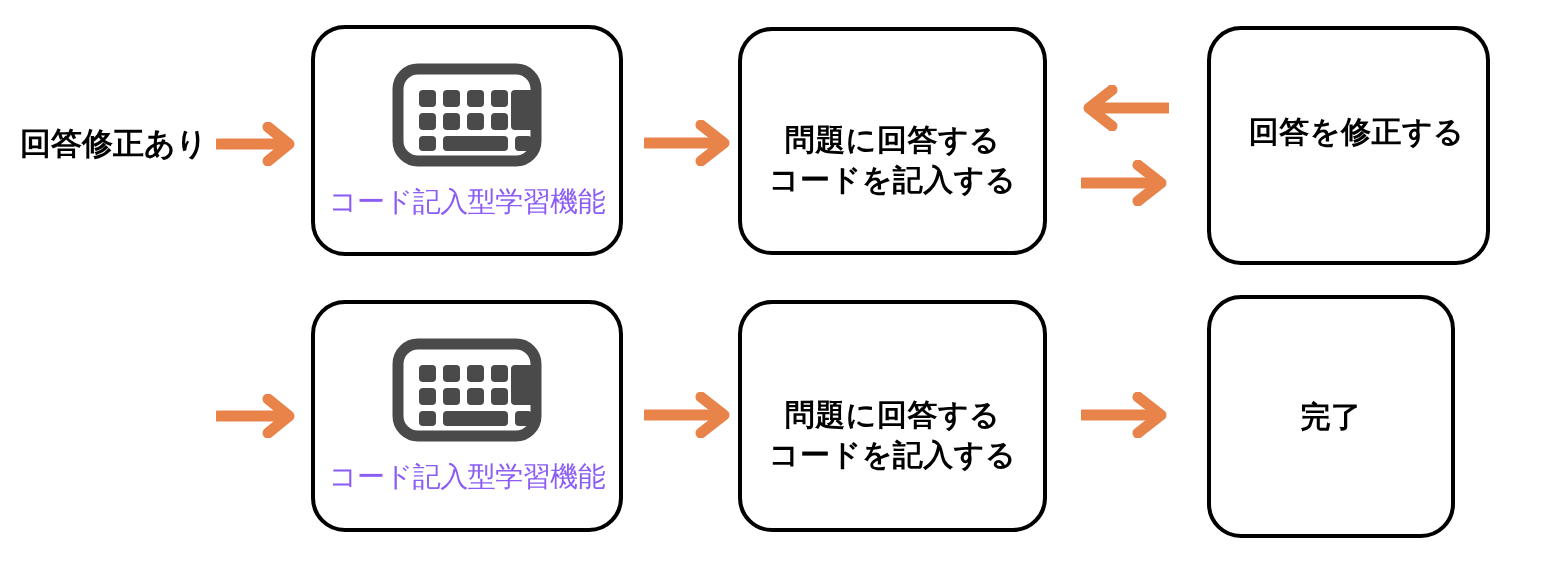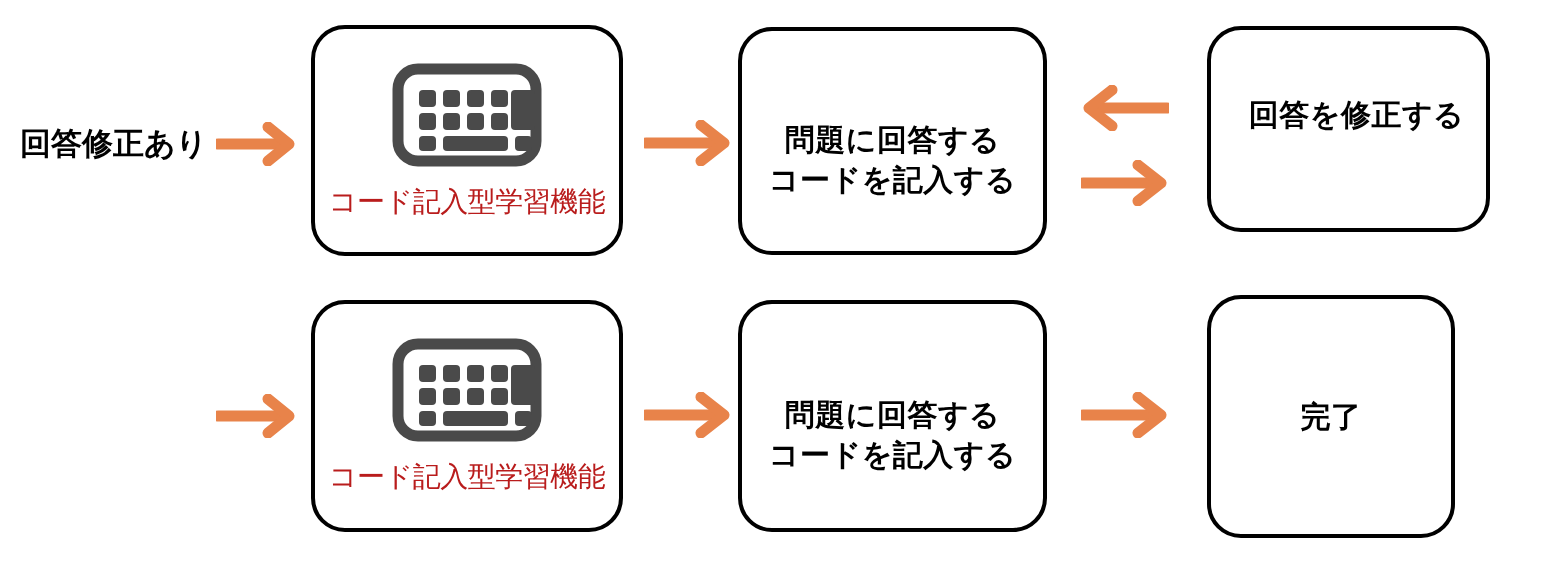--- a/index.html
+++ b/index.html
@@ -52,21 +52,21 @@
   }
 
   
   .node.icon-node {
     justify-content: flex-start;
     padding-top: 34px;
   }
   .icon-caption {
     font-size: 28px;
     font-weight: normal;
-    color: #b91c1c;
+    color: #8b5cf6;
     letter-spacing: -0.5px;
     text-align: center;
     white-space: nowrap;
     margin-top: 16px;
   }
   .kb-wrap {
     width: 150px;
     height: 104px;
     display: block;
   }
@@ -133,21 +133,21 @@
     </g>
   </svg>
 
   <svg class="arrow" style="left:1081px; top:160px;" width="88" height="46" viewBox="0 0 88 46">
     <g stroke="#E8834A" stroke-width="11" fill="none" stroke-linecap="round" stroke-linejoin="round">
       <line x1="2" y1="23" x2="72" y2="23"></line>
       <polyline points="57,5 80,23 57,41"></polyline>
     </g>
   </svg>
 
-  <div class="node" style="left:1207px; top:26px; width:283px; height:206px;padding-left:16px;">
+  <div class="node" style="left:1207px; top:26px; width:283px; height:239px;padding-left:16px;">
     <div class="node-text" style="margin-top:-28px;">回答を修正する</div>
   </div>
 
 
   <svg class="arrow" style="left:216px; top:394px;" width="82" height="44" viewBox="0 0 82 44">
     <g stroke="#E8834A" stroke-width="11" fill="none" stroke-linecap="round" stroke-linejoin="round">
       <line x1="2" y1="22" x2="66" y2="22"></line>
       <polyline points="52,5 73,22 52,39"></polyline>
     </g>
   </svg>

